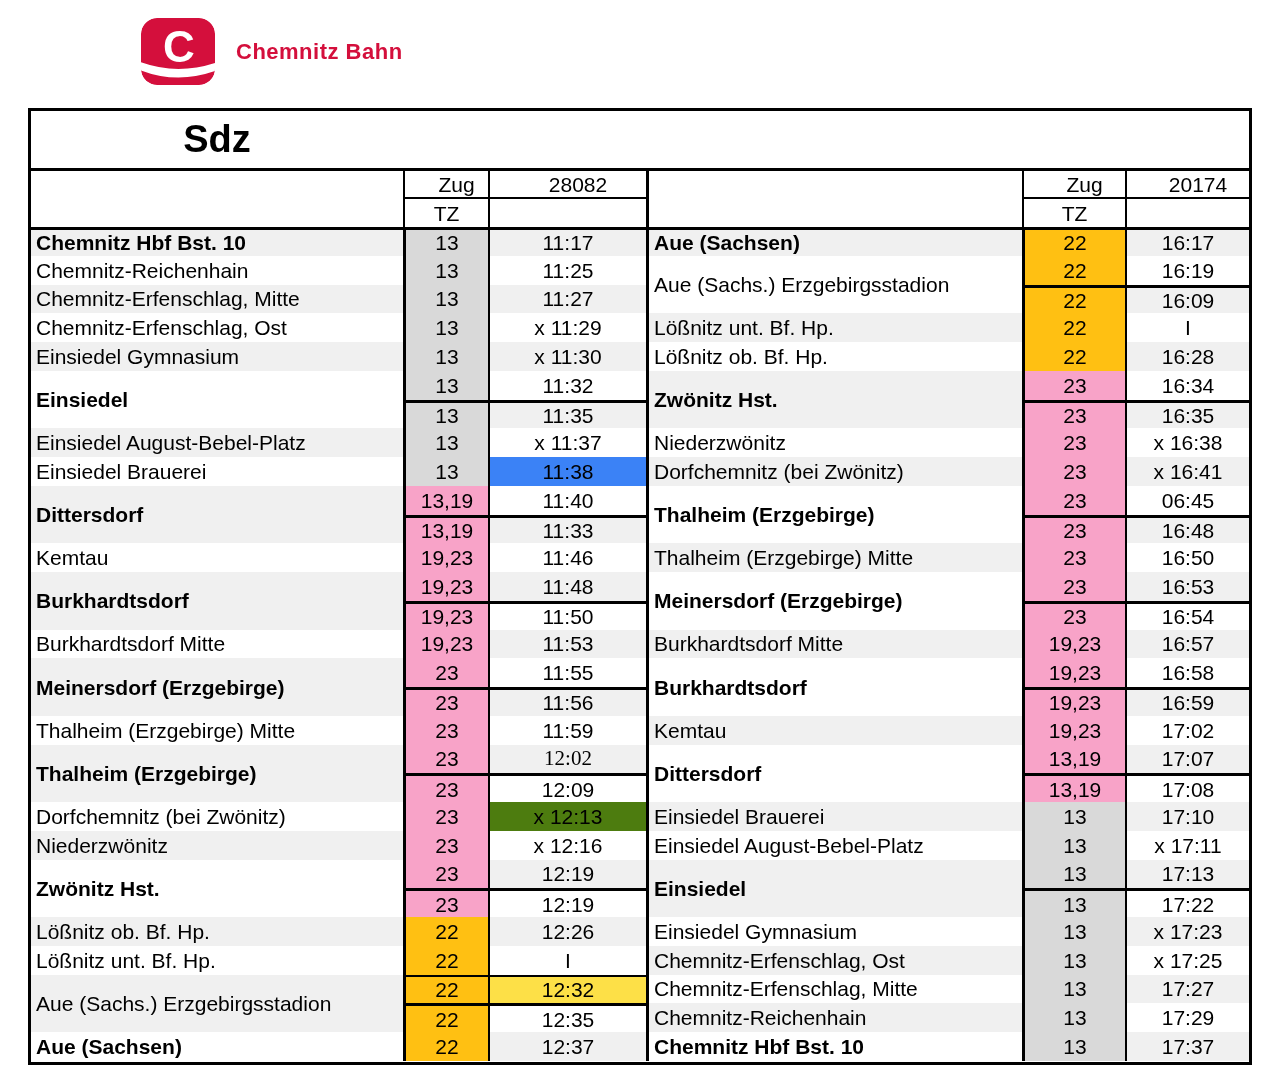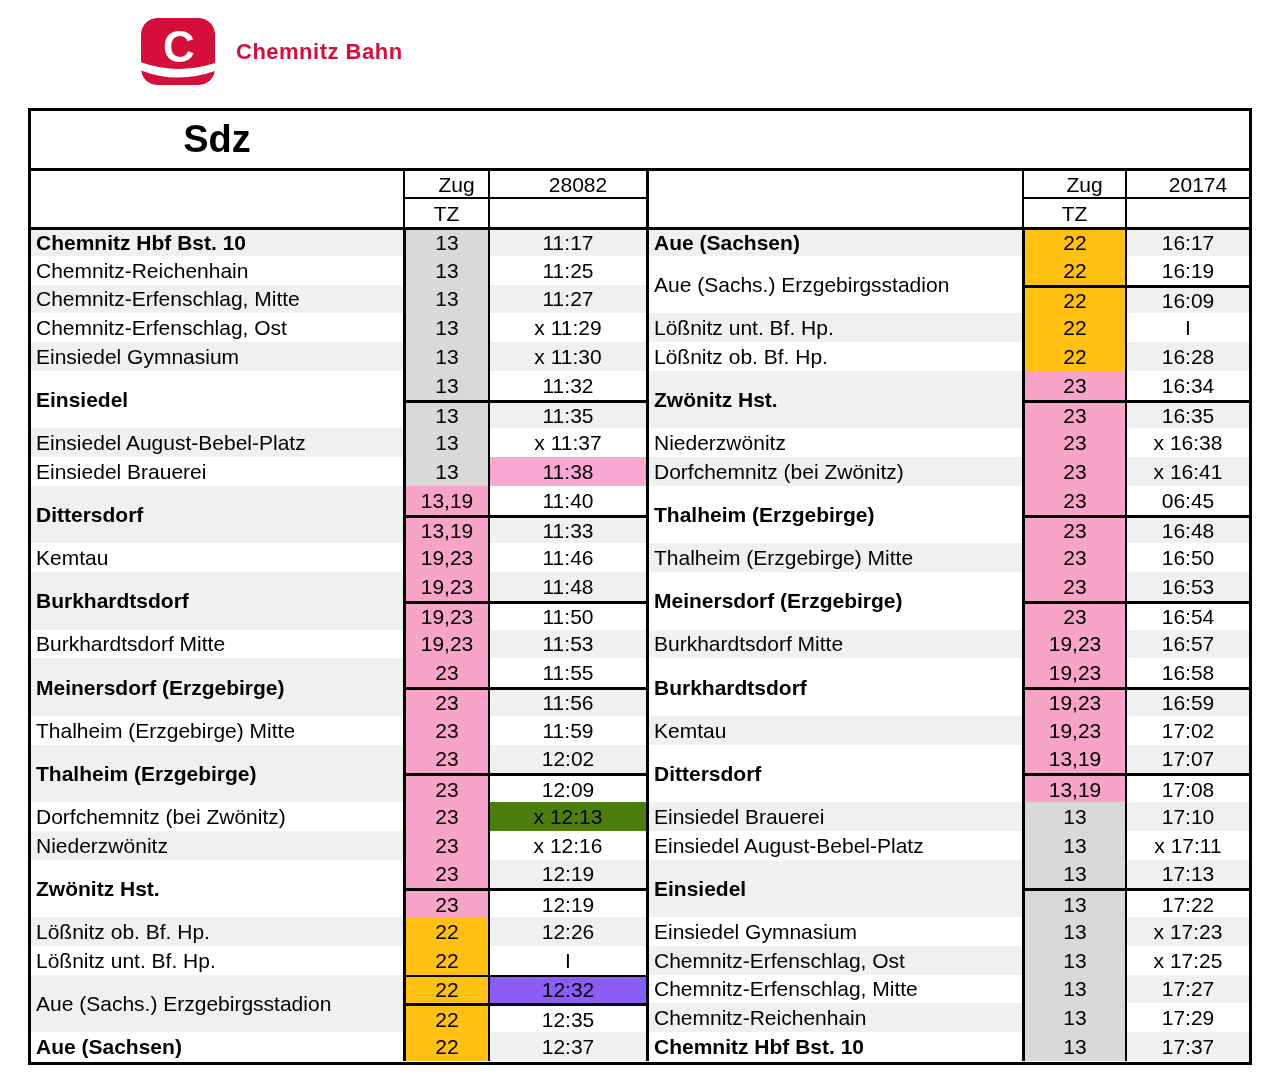--- a/index.html
+++ b/index.html
@@ -76,21 +76,21 @@
         <div class="c sta bold" style="grid-area: 8 / 1 / span 2; background: rgb(255, 255, 255);">Einsiedel</div>
         <div class="c tz" style="grid-area: 8 / 2; background: rgb(217, 217, 217);">13</div>
         <div class="c tm" style="grid-area: 8 / 3; background: rgb(255, 255, 255);">11:32</div>
         <div class="c tz hdiv" style="grid-area: 9 / 2; background: rgb(217, 217, 217);">13</div>
         <div class="c tm hdiv" style="grid-area: 9 / 3; background: rgb(240, 240, 240);">11:35</div>
         <div class="c sta" style="grid-area: 10 / 1 / span 1; background: rgb(240, 240, 240);">Einsiedel August-Bebel-Platz</div>
         <div class="c tz" style="grid-area: 10 / 2; background: rgb(217, 217, 217);">13</div>
         <div class="c tm" style="grid-area: 10 / 3; background: rgb(255, 255, 255);">x 11:37</div>
         <div class="c sta" style="grid-area: 11 / 1 / span 1; background: rgb(255, 255, 255);">Einsiedel Brauerei</div>
         <div class="c tz" style="grid-area: 11 / 2; background: rgb(217, 217, 217);">13</div>
-        <div class="c tm" style="grid-area: 11 / 3; background: #f9a8d4;">11:38</div>
+        <div class="c tm" style="grid-area: 11 / 3; background: #3b82f6;">11:38</div>
         <div class="c sta bold" style="grid-area: 12 / 1 / span 2; background: rgb(240, 240, 240);">Dittersdorf</div>
         <div class="c tz" style="grid-area: 12 / 2; background: rgb(248, 163, 200);">13,19</div>
         <div class="c tm" style="grid-area: 12 / 3; background: rgb(255, 255, 255);">11:40</div>
         <div class="c tz hdiv" style="grid-area: 13 / 2; background: rgb(248, 163, 200);">13,19</div>
         <div class="c tm hdiv" style="grid-area: 13 / 3; background: rgb(240, 240, 240);">11:33</div>
         <div class="c sta" style="grid-area: 14 / 1 / span 1; background: rgb(255, 255, 255);">Kemtau</div>
         <div class="c tz" style="grid-area: 14 / 2; background: rgb(248, 163, 200);">19,23</div>
         <div class="c tm" style="grid-area: 14 / 3; background: rgb(255, 255, 255);">11:46</div>
         <div class="c sta bold" style="grid-area: 15 / 1 / span 2; background: rgb(240, 240, 240);">Burkhardtsdorf</div>
         <div class="c tz" style="grid-area: 15 / 2; background: rgb(248, 163, 200);">19,23</div>
@@ -103,21 +103,21 @@
         <div class="c sta bold" style="grid-area: 18 / 1 / span 2; background: rgb(240, 240, 240);">Meinersdorf (Erzgebirge)</div>
         <div class="c tz" style="grid-area: 18 / 2; background: rgb(248, 163, 200);">23</div>
         <div class="c tm" style="grid-area: 18 / 3; background: rgb(255, 255, 255);">11:55</div>
         <div class="c tz hdiv" style="grid-area: 19 / 2; background: rgb(248, 163, 200);">23</div>
         <div class="c tm hdiv" style="grid-area: 19 / 3; background: rgb(240, 240, 240);">11:56</div>
         <div class="c sta" style="grid-area: 20 / 1 / span 1; background: rgb(255, 255, 255);">Thalheim (Erzgebirge) Mitte</div>
         <div class="c tz" style="grid-area: 20 / 2; background: rgb(248, 163, 200);">23</div>
         <div class="c tm" style="grid-area: 20 / 3; background: rgb(255, 255, 255);">11:59</div>
         <div class="c sta bold" style="grid-area: 21 / 1 / span 2; background: rgb(240, 240, 240);">Thalheim (Erzgebirge)</div>
         <div class="c tz" style="grid-area: 21 / 2; background: rgb(248, 163, 200);">23</div>
-        <div class="c tm" style="grid-area: 21 / 3; background: rgb(240, 240, 240);">12:02</div>
+        <div class="c tm" style="grid-area: 21 / 3; background: rgb(240, 240, 240); font-family: Liberation Serif, serif;">12:02</div>
         <div class="c tz hdiv" style="grid-area: 22 / 2; background: rgb(248, 163, 200);">23</div>
         <div class="c tm hdiv" style="grid-area: 22 / 3; background: rgb(255, 255, 255);">12:09</div>
         <div class="c sta" style="grid-area: 23 / 1 / span 1; background: rgb(255, 255, 255);">Dorfchemnitz (bei Zwönitz)</div>
         <div class="c tz" style="grid-area: 23 / 2; background: rgb(248, 163, 200);">23</div>
         <div class="c tm" style="grid-area: 23 / 3; background: #4d7c0f;">x 12:13</div>
         <div class="c sta" style="grid-area: 24 / 1 / span 1; background: rgb(240, 240, 240);">Niederzwönitz</div>
         <div class="c tz" style="grid-area: 24 / 2; background: rgb(248, 163, 200);">23</div>
         <div class="c tm" style="grid-area: 24 / 3; background: rgb(255, 255, 255);">x 12:16</div>
         <div class="c sta bold" style="grid-area: 25 / 1 / span 2; background: rgb(255, 255, 255);">Zwönitz Hst.</div>
         <div class="c tz" style="grid-area: 25 / 2; background: rgb(248, 163, 200);">23</div>
@@ -125,21 +125,21 @@
         <div class="c tz hdiv" style="grid-area: 26 / 2; background: rgb(248, 163, 200);">23</div>
         <div class="c tm hdiv" style="grid-area: 26 / 3; background: rgb(255, 255, 255);">12:19</div>
         <div class="c sta" style="grid-area: 27 / 1 / span 1; background: rgb(240, 240, 240);">Lößnitz ob. Bf. Hp.</div>
         <div class="c tz" style="grid-area: 27 / 2; background: rgb(255, 192, 18);">22</div>
         <div class="c tm" style="grid-area: 27 / 3; background: rgb(240, 240, 240);">12:26</div>
         <div class="c sta" style="grid-area: 28 / 1 / span 1; background: rgb(255, 255, 255);">Lößnitz unt. Bf. Hp.</div>
         <div class="c tz" style="grid-area: 28 / 2; background: rgb(255, 192, 18);">22</div>
         <div class="c tm" style="grid-area: 28 / 3; background: rgb(255, 255, 255);">I</div>
         <div class="c sta" style="grid-area: 29 / 1 / span 2; background: rgb(240, 240, 240);">Aue (Sachs.) Erzgebirgsstadion</div>
         <div class="c tz thin-top" style="grid-area: 29 / 2; background: rgb(255, 192, 18);">22</div>
-        <div class="c tm thin-top" style="grid-area: 29 / 3; background: #8b5cf6;">12:32</div>
+        <div class="c tm thin-top" style="grid-area: 29 / 3; background: #fde047;">12:32</div>
         <div class="c tz hdiv" style="grid-area: 30 / 2; background: rgb(255, 192, 18);">22</div>
         <div class="c tm hdiv" style="grid-area: 30 / 3; background: rgb(255, 255, 255);">12:35</div>
         <div class="c sta bold" style="grid-area: 31 / 1 / span 1; background: rgb(255, 255, 255);">Aue (Sachsen)</div>
         <div class="c tz" style="grid-area: 31 / 2; background: rgb(255, 192, 18);">22</div>
         <div class="c tm" style="grid-area: 31 / 3; background: rgb(240, 240, 240);">12:37</div>
       </div>
     <div class="half" id="table-right">
         <div class="c " style="grid-area: 1 / 1 / span 2;"></div>
         <div class="c hd" style="grid-area: 1 / 2;">Zug</div>
         <div class="c hd" style="grid-area: 1 / 3;">20174</div>

